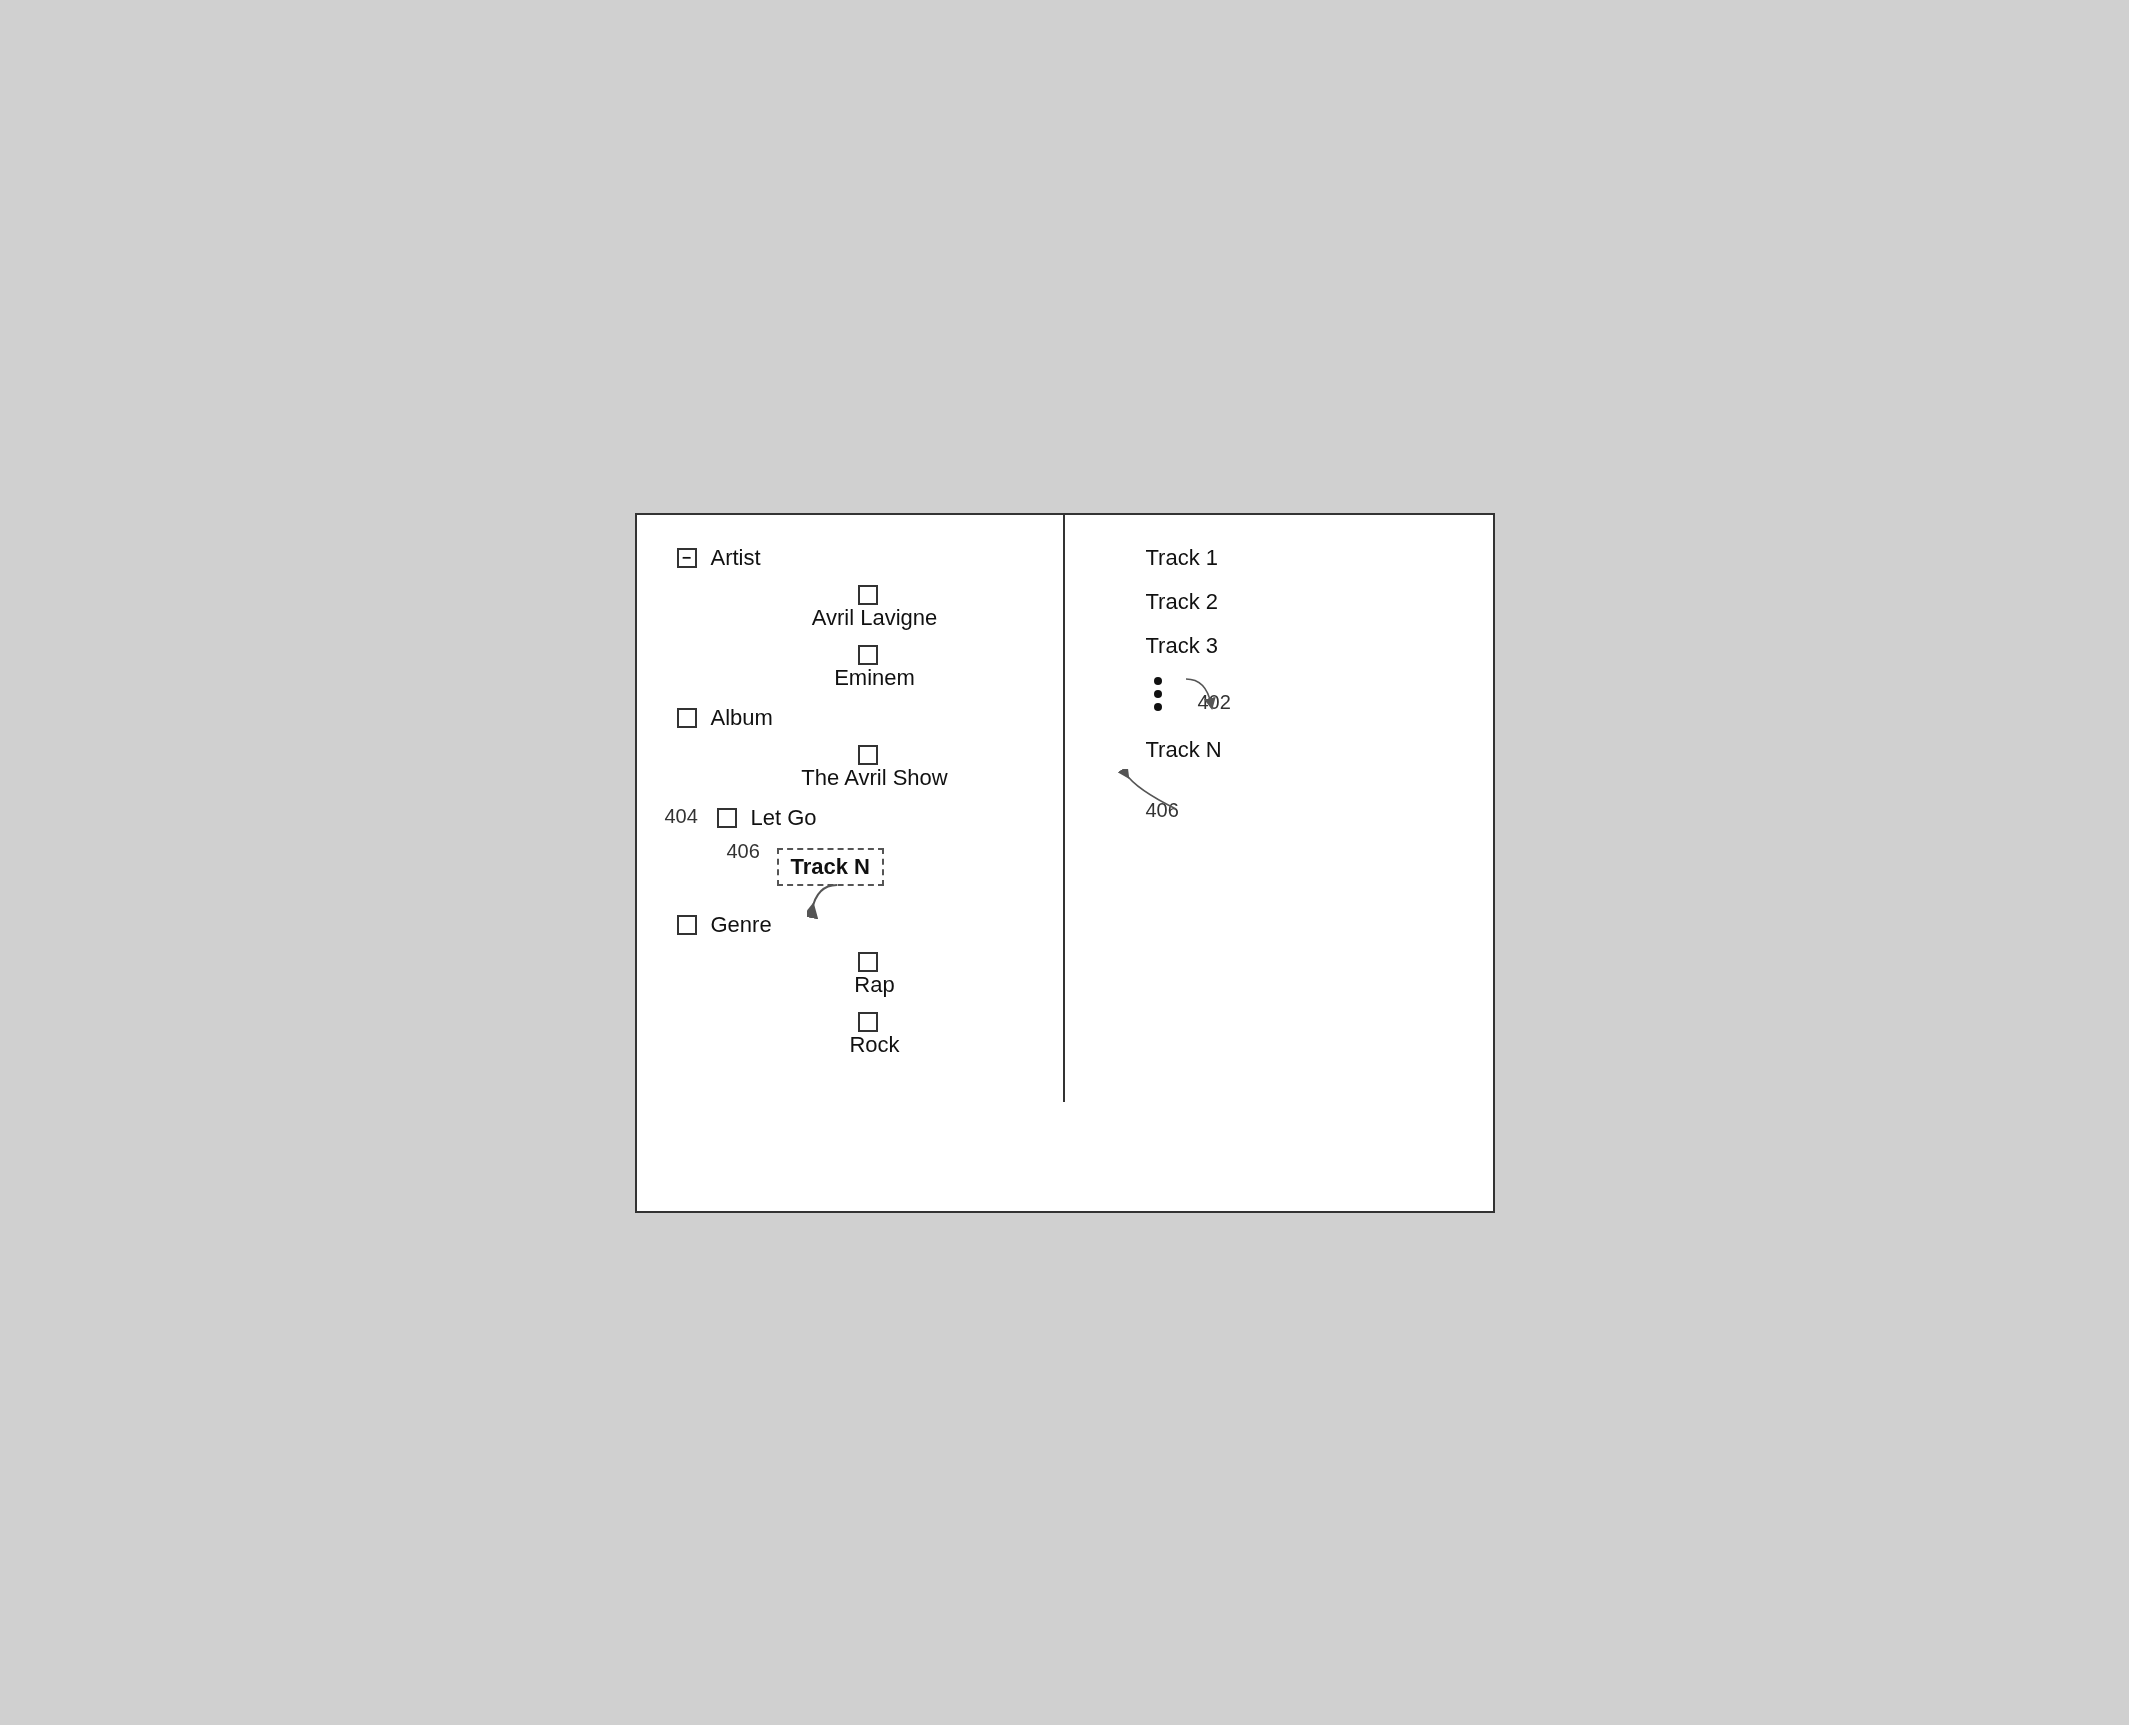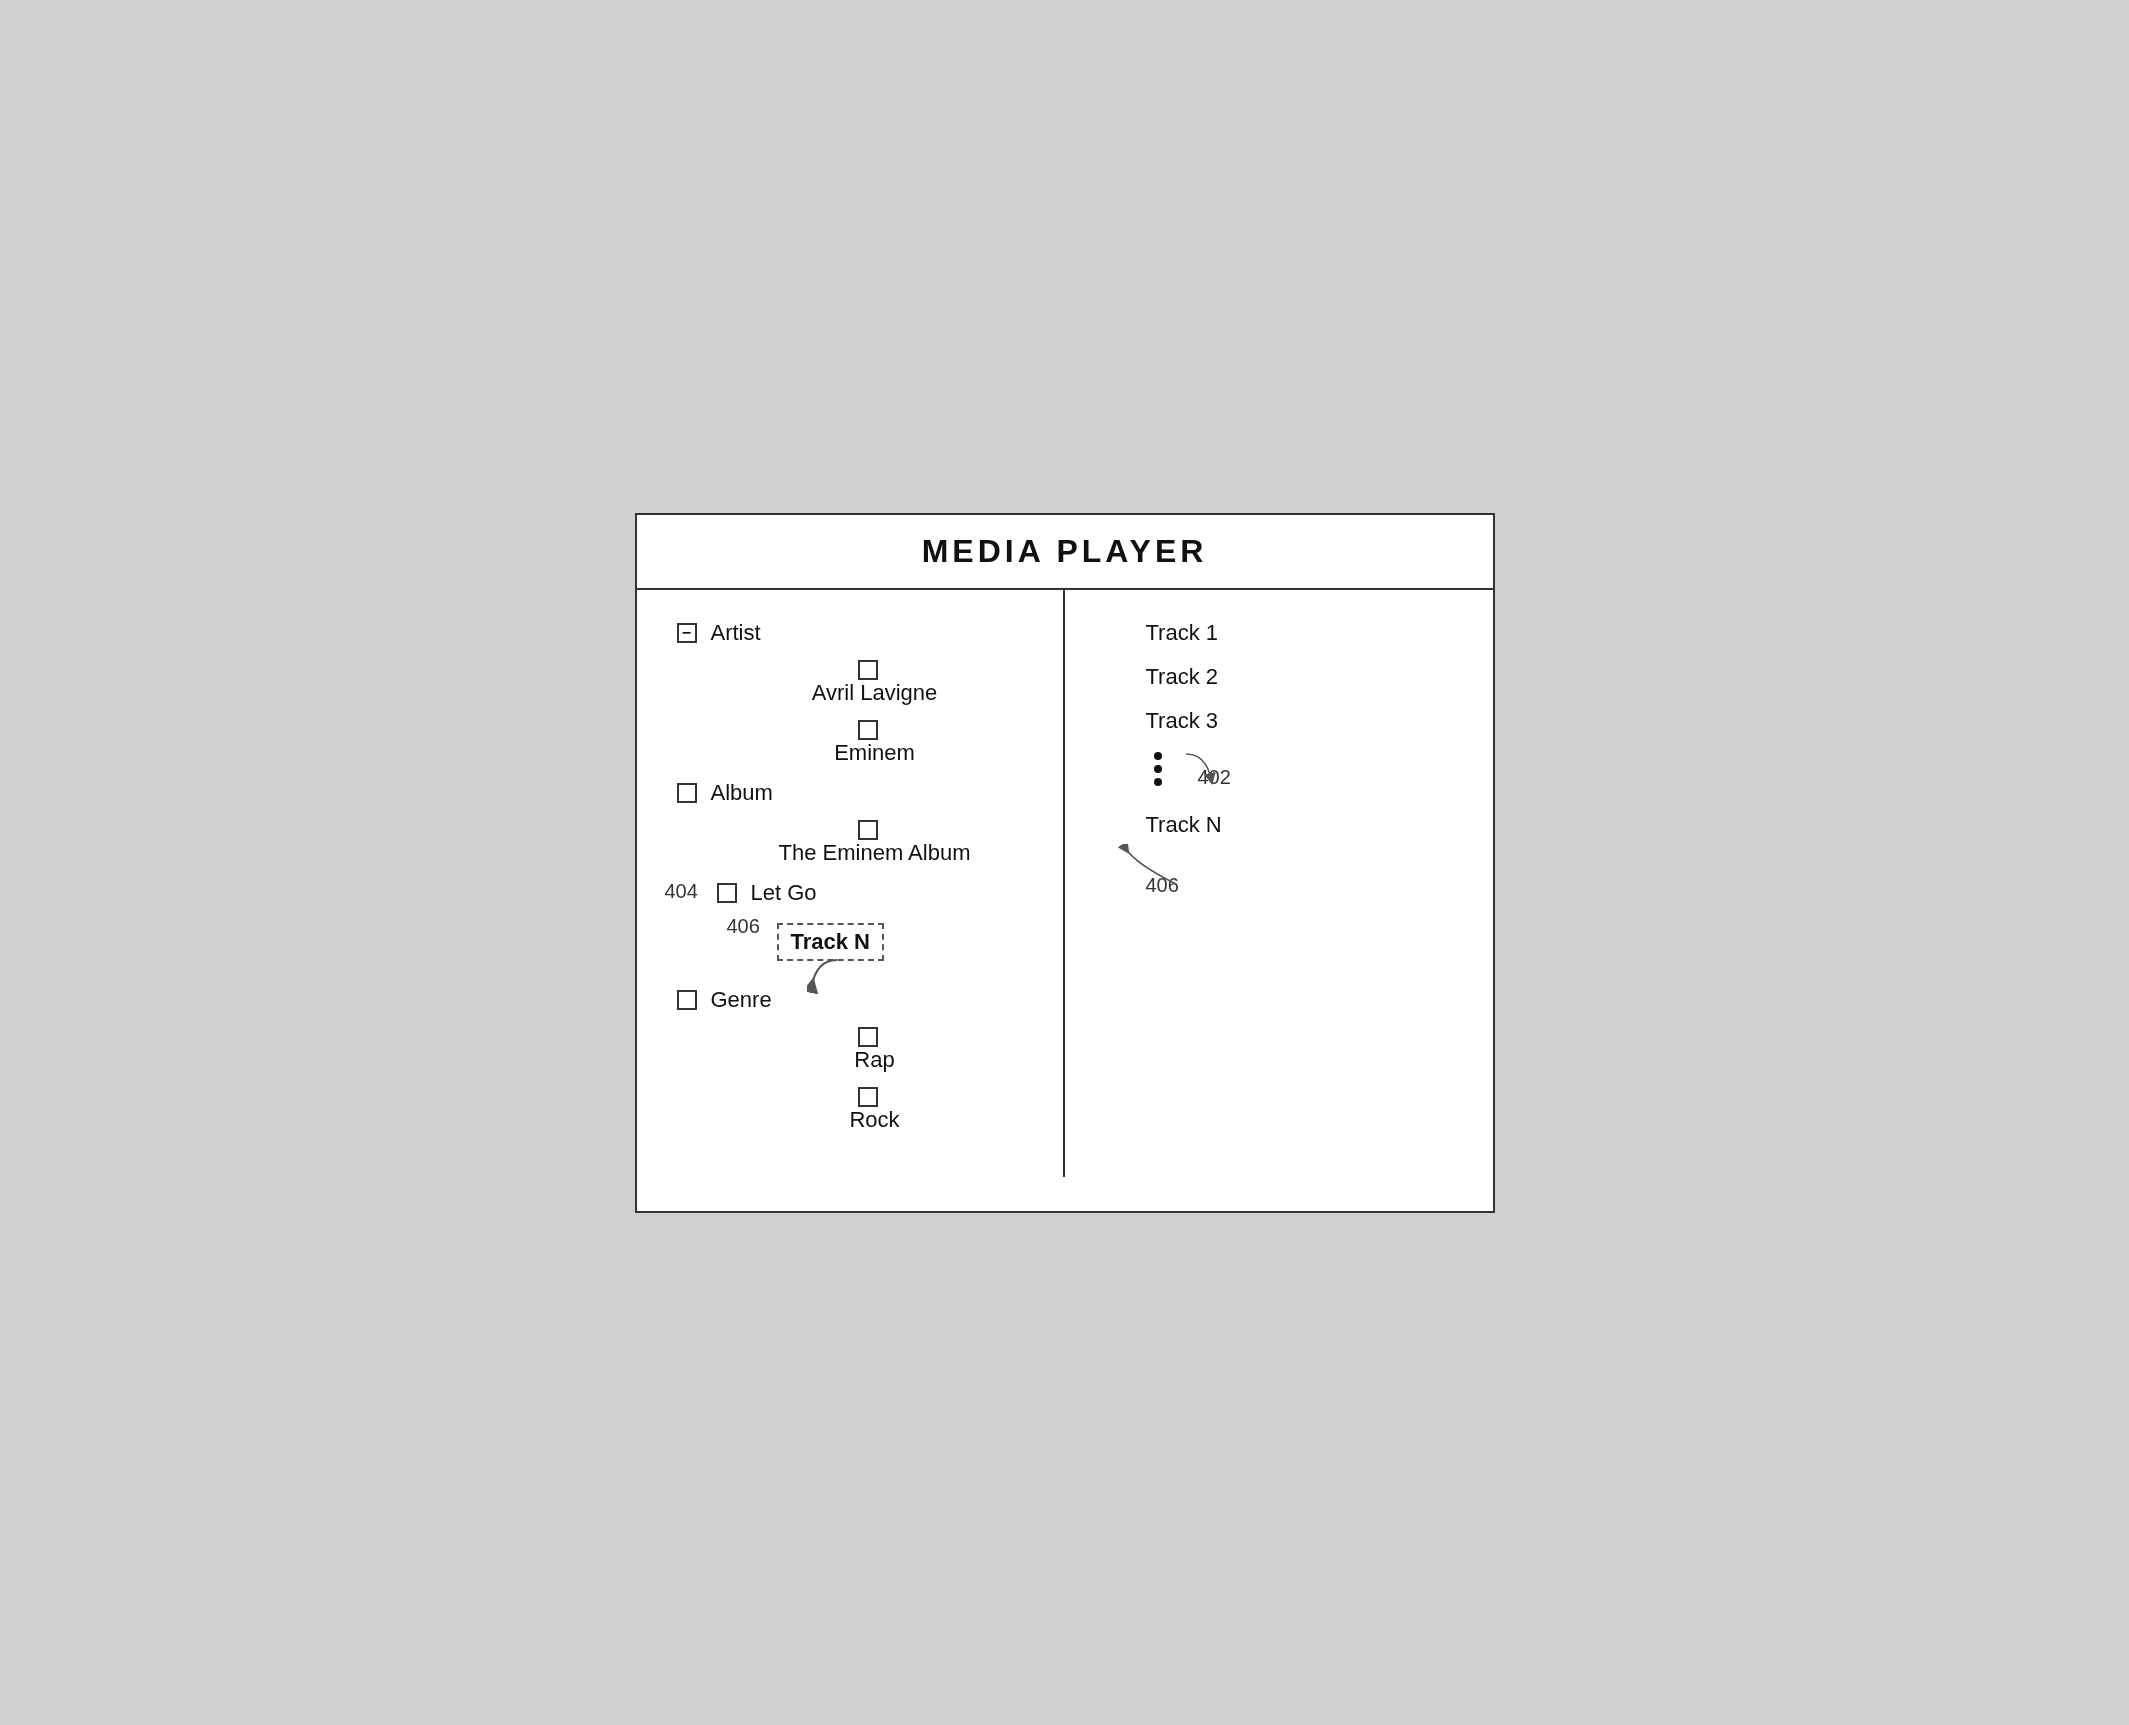--- a/index.html
+++ b/index.html
@@ -126,23 +126,20 @@
       font-size: 22px;
       color: #111;
       margin-bottom: 18px;
     }
   </style>
 </head>
 <body>
 
 <div class="window">
 
-  <div class="title-bar">
-    <h1>MEDIA PLAYER</h1>
-  </div>
 
   <div class="window-content-wrapper">
 
     <div class="left-panel">
 
       <div class="tree-item level-0">
         <div class="checkbox minus"></div>
         <span>Artist</span>
       </div>
 
@@ -156,21 +153,21 @@
         <span>Eminem</span>
       </div>
 
       <div class="tree-item level-0">
         <div class="checkbox"></div>
         <span>Album</span>
       </div>
 
       <div class="tree-item level-1">
         <div class="checkbox"></div>
-        <span>The Eminem Album</span>
+        <span>The Avril Show</span>
       </div>
 
       <div style="position:relative; margin-left:40px; margin-bottom: 14px; display:flex; align-items:center;">
 
         <span class="annotation" style="left:-52px; top:0; font-size:20px;">404</span>
 
         <div class="tree-item level-0" style="margin-left:0; margin-bottom:3px;">
           <div class="checkbox"></div>
           <span>Let Go</span>
         </div>

